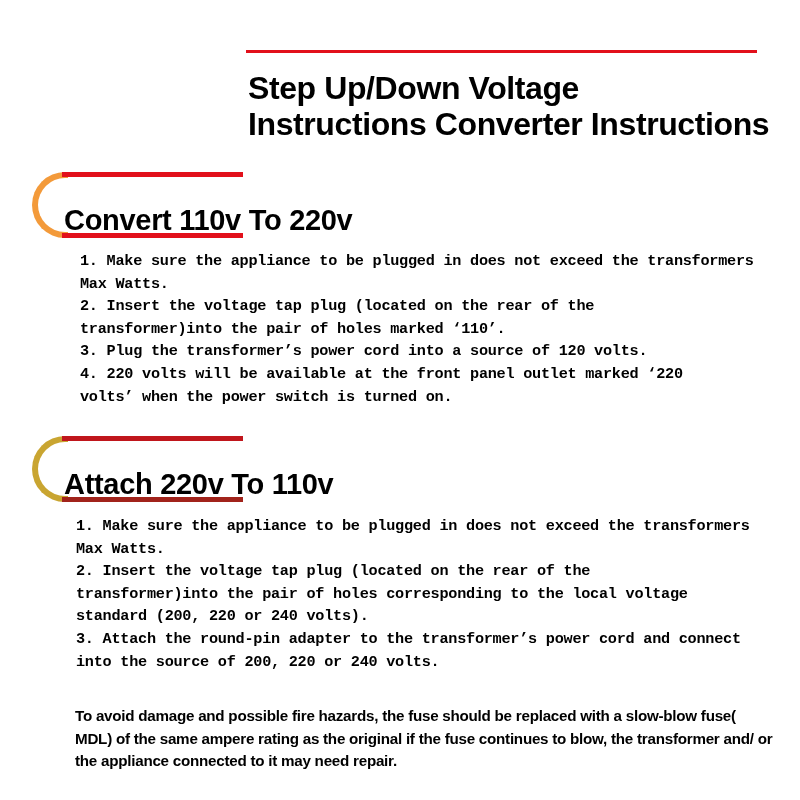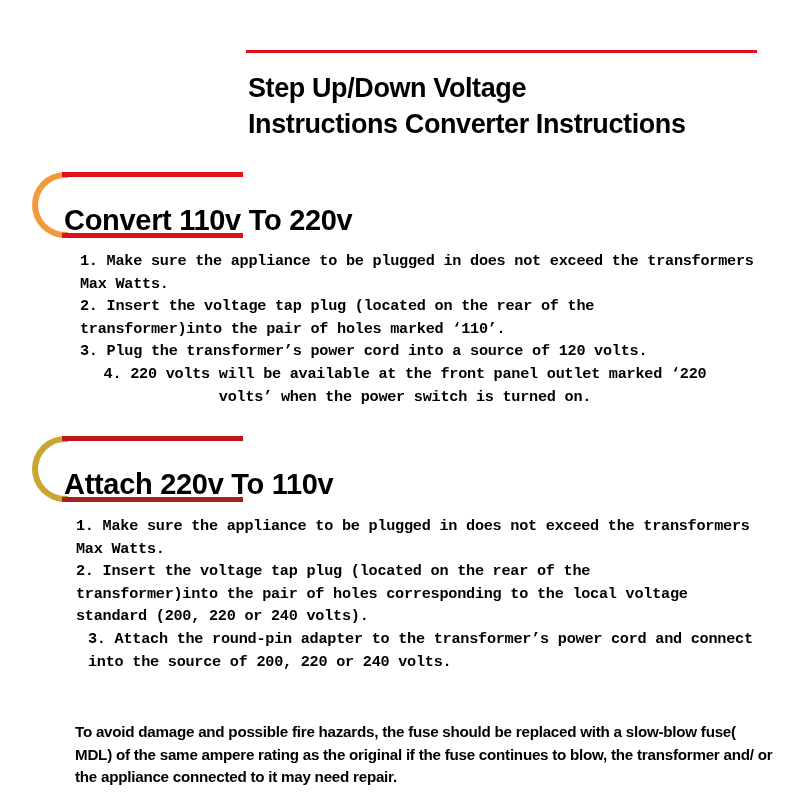--- a/index.html
+++ b/index.html
@@ -1,39 +1,39 @@
 <!DOCTYPE html>
 <html><head>
   <meta charset="utf-8">
   <style>
     html, body { margin: 0; padding: 0; background: #ffffff; }
     body { width: 800px; height: 800px; position: relative; overflow: hidden;
            font-family: "Liberation Sans", "DejaVu Sans", sans-serif; color: #000; }
 
     .top-rule { position: absolute; left: 246px; top: 50px; width: 511px; height: 3px; background: #e2101b; }
 
-    .title { position: absolute; left: 248px; top: 70px; font-weight: 700; font-size: 27px;
+    .title { position: absolute; left: 248px; top: 70px; font-weight: 700; font-size: 32px;
              line-height: 36px; letter-spacing: -0.4px; }
     .title div { white-space: nowrap; }
 
     .section-head { position: absolute; left: 32px; width: 400px; height: 66px; }
     .bracket { position: absolute; left: 0; top: 0; width: 36px; height: 66px;
                border: 6px solid; border-right: none; border-radius: 36px 0 0 36px; box-sizing: border-box; }
     .bar { position: absolute; left: 30px; width: 181px; height: 5px; }
     .bar.top { top: 0; }
     .bar.bottom { top: 61px; }
     .head-text { position: absolute; left: 32px; top: 28px; font-weight: 700; font-size: 29px;
                  line-height: 40px; white-space: nowrap; letter-spacing: -0.3px; }
 
     .steps { position: absolute; font-weight: 700; font-size: 15.2px; line-height: 22.6px;
              letter-spacing: -0.25px; }
     .steps p { margin: 0; font-family: Liberation Mono, monospace; }
 
     .note { position: absolute; left: 75px; top: 705px; width: 700px; font-weight: 700;
-            font-size: 15.2px; line-height: 22.6px; letter-spacing: -0.25px; margin-top: 16px; }
+            font-size: 15.2px; line-height: 22.6px; letter-spacing: -0.25px; }
   </style>
 </head>
 <body>
 
 <div class="top-rule"></div>
 
 <div class="title">
   <div>Step Up/Down Voltage</div>
   <div>Instructions Converter Instructions</div>
 </div>
@@ -42,29 +42,29 @@
   <div class="bracket" style="border-color:#f39a3a;"></div>
   <div class="bar top" style="background:#e2101b;"></div>
   <div class="bar bottom" style="background:#e2101b;"></div>
   <div class="head-text">Convert 110v To 220v</div>
 </div>
 
 <div class="steps" style="left:80px; top:250px; width:700px;">
   <p style="width:690px;">1. Make sure the appliance to be plugged in does not exceed the transformers Max Watts.</p>
   <p style="width:660px;">2. Insert the voltage tap plug (located on the rear of the transformer)into the pair of holes marked ‘110’.</p>
   <p>3. Plug the transformer’s power cord into a source of 120 volts.</p>
-  <p style="width:650px;text-align:center;">4. 220 volts will be available at the front panel outlet marked ‘220 volts’ when the power switch is turned on.</p>
+  <p style="width:650px;">4. 220 volts will be available at the front panel outlet marked ‘220 volts’ when the power switch is turned on.</p>
 </div>
 
 <div class="section-head" style="top:436px;">
   <div class="bracket" style="border-color:#c9a531;"></div>
   <div class="bar top" style="background:#c0161c;"></div>
   <div class="bar bottom" style="background:#a1231b;"></div>
   <div class="head-text">Attach 220v To 110v</div>
 </div>
 
 <div class="steps" style="left:76px; top:515px; width:700px;">
   <p style="width:690px;">1. Make sure the appliance to be plugged in does not exceed the transformers Max Watts.</p>
   <p style="width:660px;">2. Insert the voltage tap plug (located on the rear of the transformer)into the pair of holes corresponding to the local voltage standard (200, 220 or 240 volts).</p>
-  <p style="width:690px;margin-left:12px;">3. Attach the round-pin adapter to the transformer’s power cord and connect into the source of 200, 220 or 240 volts.</p>
+  <p style="width:690px;">3. Attach the round-pin adapter to the transformer’s power cord and connect into the source of 200, 220 or 240 volts.</p>
 </div>
 
 <div class="note">To avoid damage and possible fire hazards, the fuse should be replaced with a slow-blow fuse( MDL) of the same ampere rating as the original if the fuse continues to blow, the transformer and/ or the appliance connected to it may need repair.</div>
 
 </body></html>

